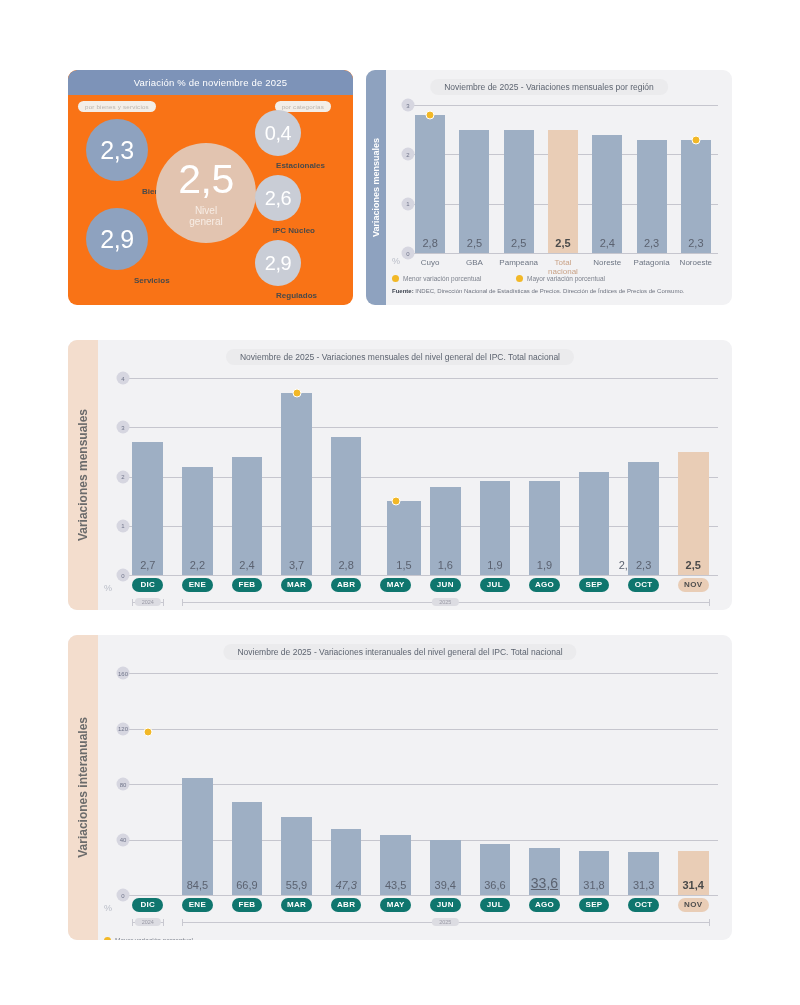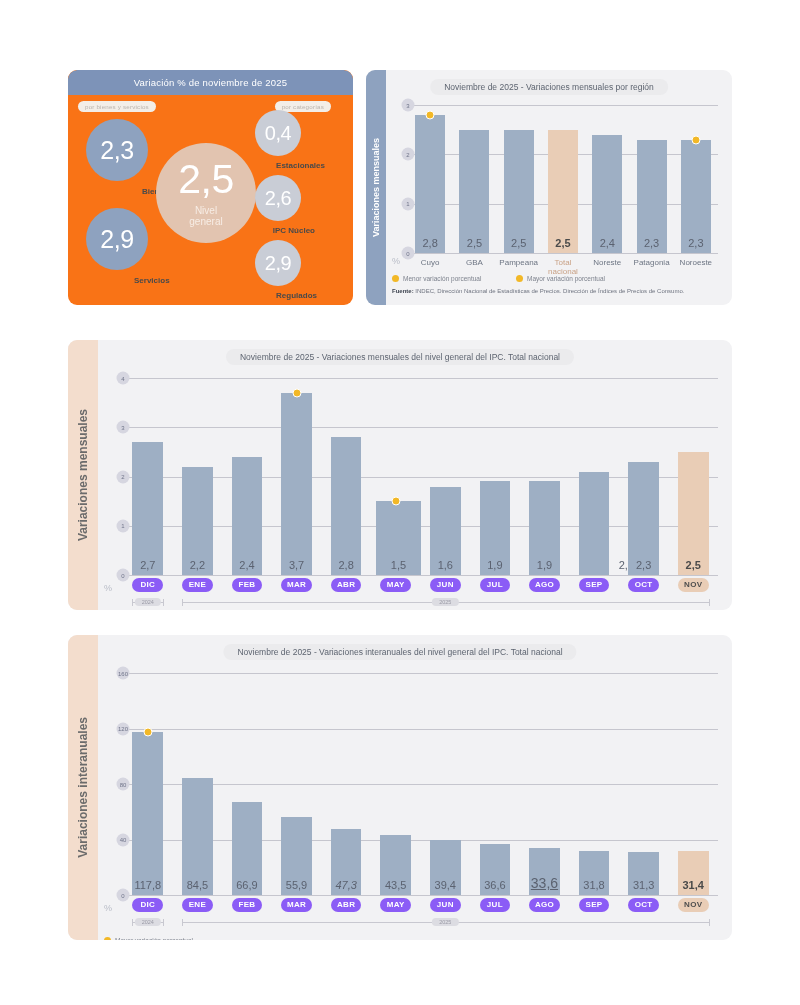--- a/index.html
+++ b/index.html
@@ -154,21 +154,21 @@
   }
   .xlab {
     position: absolute;
     text-align: center;
     font-size: 8px;
     color: #6d7583;
     white-space: nowrap;
   }
   .mpill {
     position: absolute;
-    background: #8b5cf6;
+    background: #0f766e;
     border-radius: 7px;
     color: #ffffff;
     font-size: 8px;
     font-weight: bold;
     text-align: center;
     line-height: 14px;
     height: 14px;
     letter-spacing: .3px;
   }
   .mpill.hl { background: #e9cdb6; color: #4d4d4d; }
@@ -360,21 +360,21 @@
       </div>
       <div class="mpill" style="left: 108.588px; width: 30.7417px; top: 200px;">FEB</div>
       <div class="bar" style="left: 158.171px; width: 30.7417px; height: 182.225px;">
         <div class="bval" style="font-size: 11px; margin-top: 44px;">3,7</div>
       </div>
       <div class="mpill" style="left: 158.171px; width: 30.7417px; top: 200px;">MAR</div>
       <div class="bar" style="left: 207.754px; width: 30.7417px; height: 137.9px;">
         <div class="bval" style="font-size: 11px;">2,8</div>
       </div>
       <div class="mpill" style="left: 207.754px; width: 30.7417px; top: 200px;">ABR</div>
-      <div class="bar" style="left: 253px; width: 45px; height: 73.875px;">
+      <div class="bar" style="left: 264px; width: 34px; height: 73.875px;">
         <div class="bval" style="font-size: 11px;">1,5</div>
       </div>
       <div class="mpill" style="left: 257.337px; width: 30.7417px; top: 200px;">MAY</div>
       <div class="bar" style="left: 306.921px; width: 30.7417px; height: 88px;">
         <div class="bval" style="font-size: 11px;">1,6</div>
       </div>
       <div class="mpill" style="left: 306.921px; width: 30.7417px; top: 200px;">JUN</div>
       <div class="bar" style="left: 356.504px; width: 30.7417px; height: 93.575px;">
         <div class="bval" style="font-size: 11px;">1,9</div>
       </div>
@@ -419,23 +419,20 @@
       <div class="gridline" style="top: 222px;"></div>
       <div class="ytick" style="left: 0px; top: 222px;">0</div>
       <div class="gridline" style="top: 166.5px;"></div>
       <div class="ytick" style="left: 0px; top: 166.5px;">40</div>
       <div class="gridline" style="top: 111px;"></div>
       <div class="ytick" style="left: 0px; top: 111px;">80</div>
       <div class="gridline" style="top: 55.5px;"></div>
       <div class="ytick" style="left: 0px; top: 55.5px;">120</div>
       <div class="gridline" style="top: 0px;"></div>
       <div class="ytick" style="left: 0px; top: 0px;">160</div>
-      <div class="bar" style="left: 9.42083px; width: 30.7417px; height: 163.447px;">
-        <div class="bval" style="font-size: 11px;">117,8</div>
-      </div>
       <div class="mpill" style="left: 9.42083px; width: 30.7417px; top: 225px;">DIC</div>
       <div class="bar" style="left: 59.0042px; width: 30.7417px; height: 117.244px;">
         <div class="bval" style="font-size: 11px;">84,5</div>
       </div>
       <div class="mpill" style="left: 59.0042px; width: 30.7417px; top: 225px;">ENE</div>
       <div class="bar" style="left: 108.588px; width: 30.7417px; height: 92.8238px;">
         <div class="bval" style="font-size: 11px;">66,9</div>
       </div>
       <div class="mpill" style="left: 108.588px; width: 30.7417px; top: 225px;">FEB</div>
       <div class="bar" style="left: 158.171px; width: 30.7417px; height: 77.5613px;">

